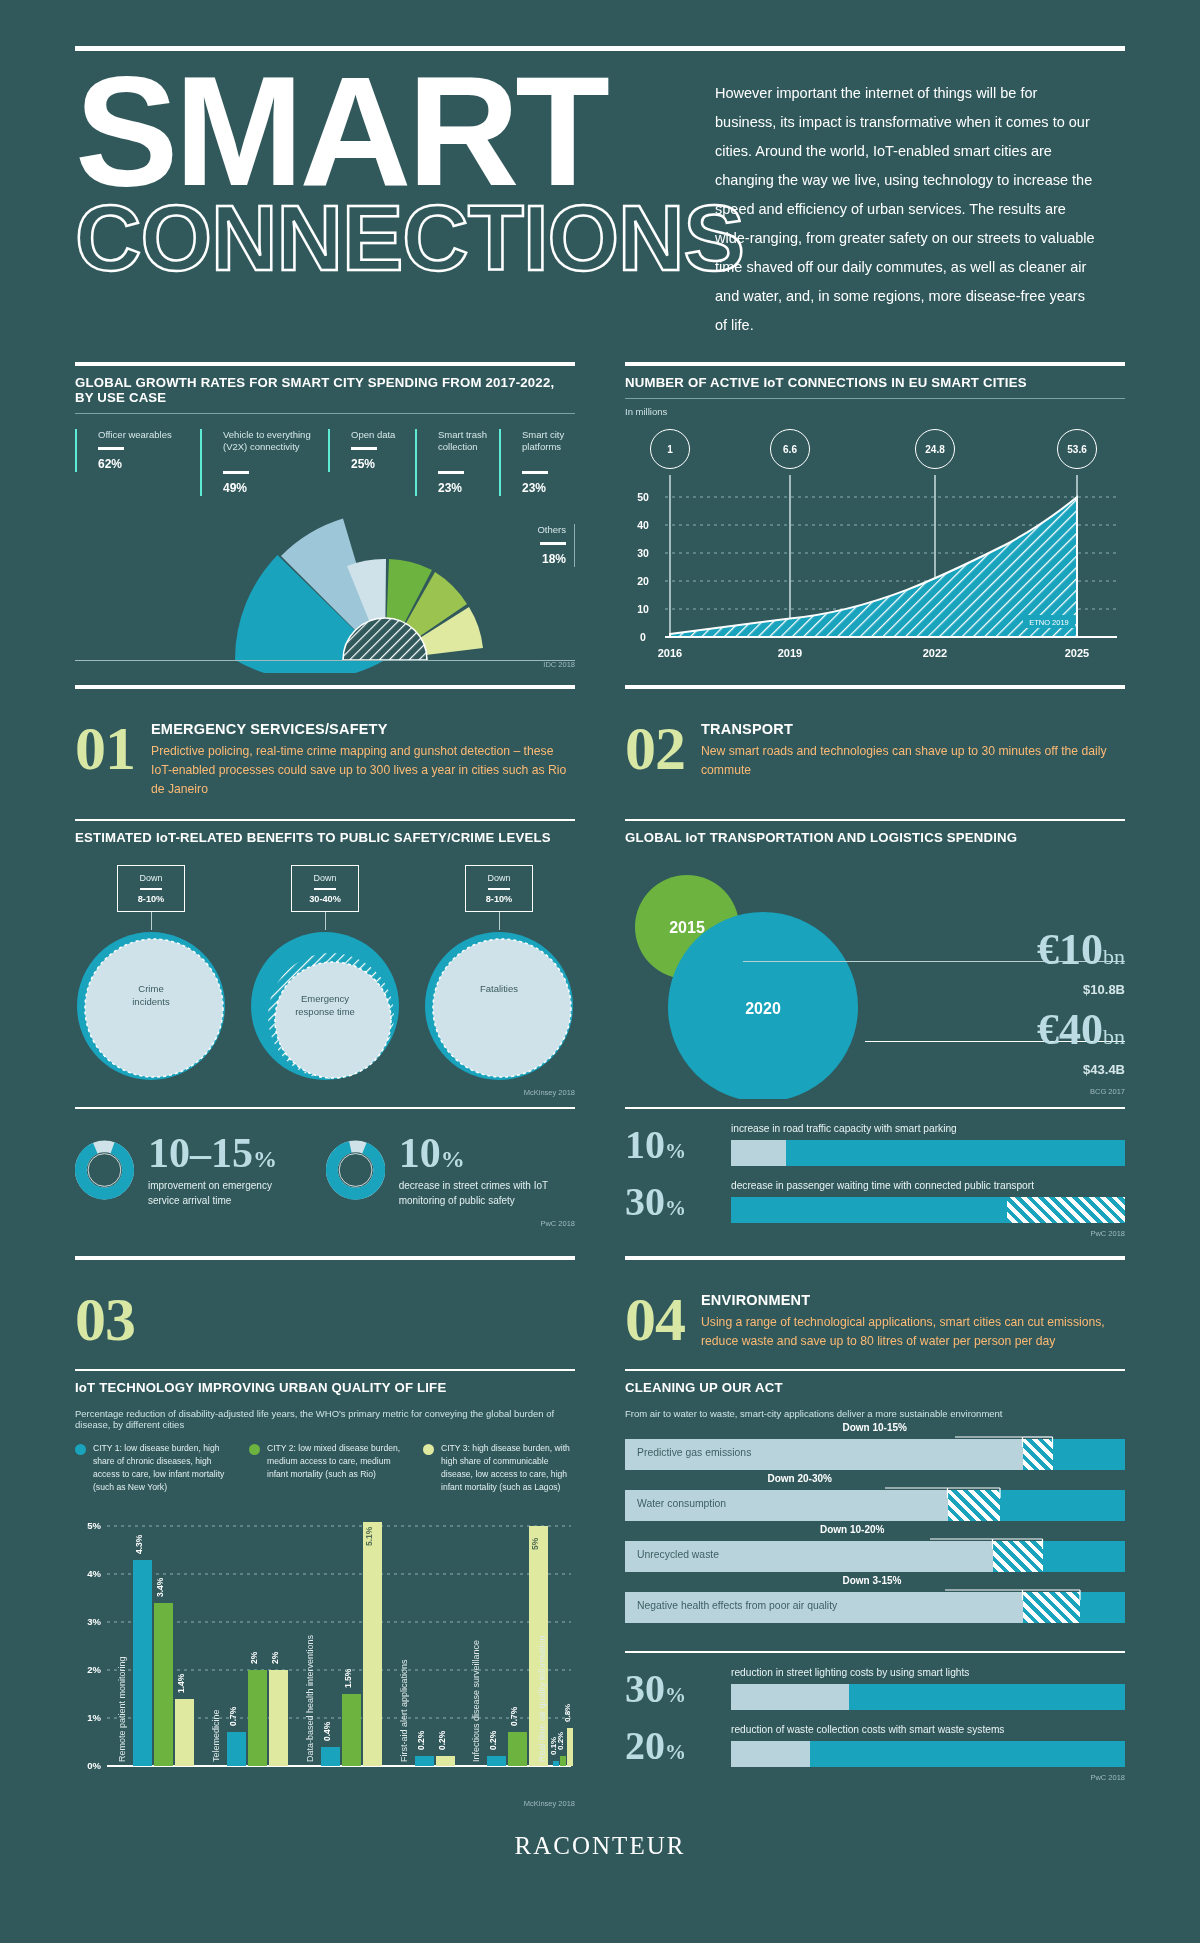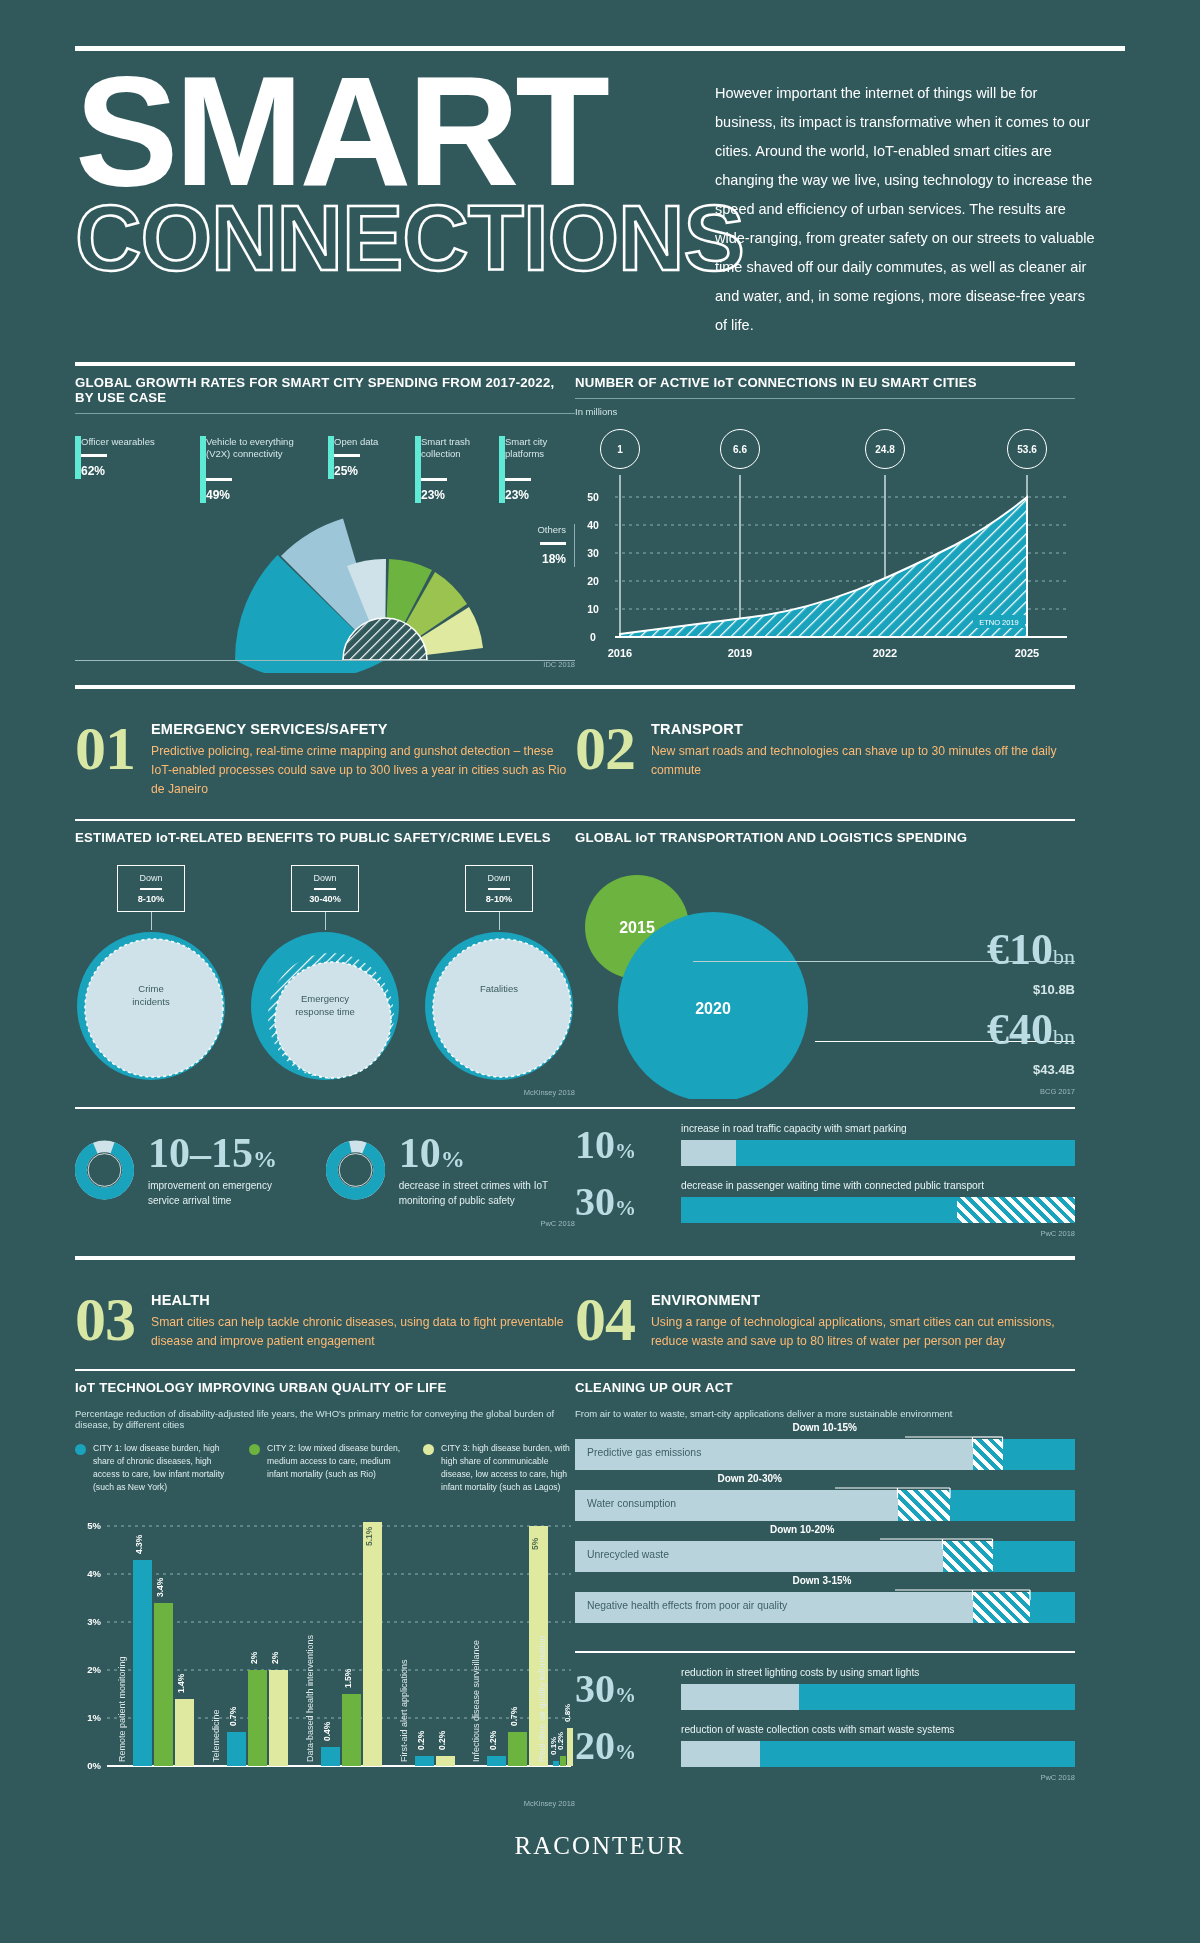--- a/index.html
+++ b/index.html
@@ -36,27 +36,27 @@
   .col-rule { height: 4px; background: #ffffff; }
   .sec-title {
     font-size: 13.2px; font-weight: bold; letter-spacing: .2px;
     padding: 9px 0 8px; border-bottom: 1px solid #7ba2a5;
   }
   .sub-title { font-size: 13.2px; font-weight: bold; letter-spacing: .2px; padding: 0 0 4px; }
   .caption { font-size: 9.5px; color: #cfe3e4; }
   .source { font-size: 7.5px; color: #9dbabc; text-align: right; }
 
   
-  .cols { display: flex; }
+  .cols { display: flex; gap: 50px; }
   .col { width: 500px; }
 
   
   .fan-wrap { position: relative; height: 252px; margin-top: 10px; }
   .fan-labels { position: relative; height: 96px; }
-  .flab { position: absolute; top: 12px; padding-left: 0; border-left: 6px solid #5eead4; }
+  .flab { position: absolute; top: 5px; padding-left: 21px; border-left: 2px solid #5eead4; }
   .flab .n { font-size: 9.5px; color: #d6e7e8; line-height: 1.25; display:block; }
   .flab .bar { width: 26px; height: 3px; background: #fff; margin: 6px 0 4px; }
   .flab .v { font-size: 12px; font-weight: bold; }
   .fan-svg { position: absolute; left: 0; top: 84px; }
 
   
   .area-wrap { position: relative; height: 252px; margin-top: 6px; }
   .bubbles { position: relative; height: 52px; }
   .bub {
     position: absolute; width: 40px; height: 40px; border-radius: 50%;
@@ -463,24 +463,20 @@
       </div>
       <div class="source" style="margin-top:6px;">PwC 2018</div>
     </div>
   </div>
 
   <div class="cols" style="margin-top:18px;">
     <div class="col">
       <div class="col-rule"></div>
       <div class="numsec">
         <div class="bignum">03</div>
-        <div>
-          <h3>HEALTH</h3>
-          <p>Smart cities can help tackle chronic diseases, using data to fight preventable disease and improve patient engagement</p>
-        </div>
       </div>
     </div>
     <div class="col">
       <div class="col-rule"></div>
       <div class="numsec">
         <div class="bignum">04</div>
         <div>
           <h3>ENVIRONMENT</h3>
           <p>Using a range of technological applications, smart cities can cut emissions, reduce waste and save up to 80 litres of water per person per day</p>
         </div>

